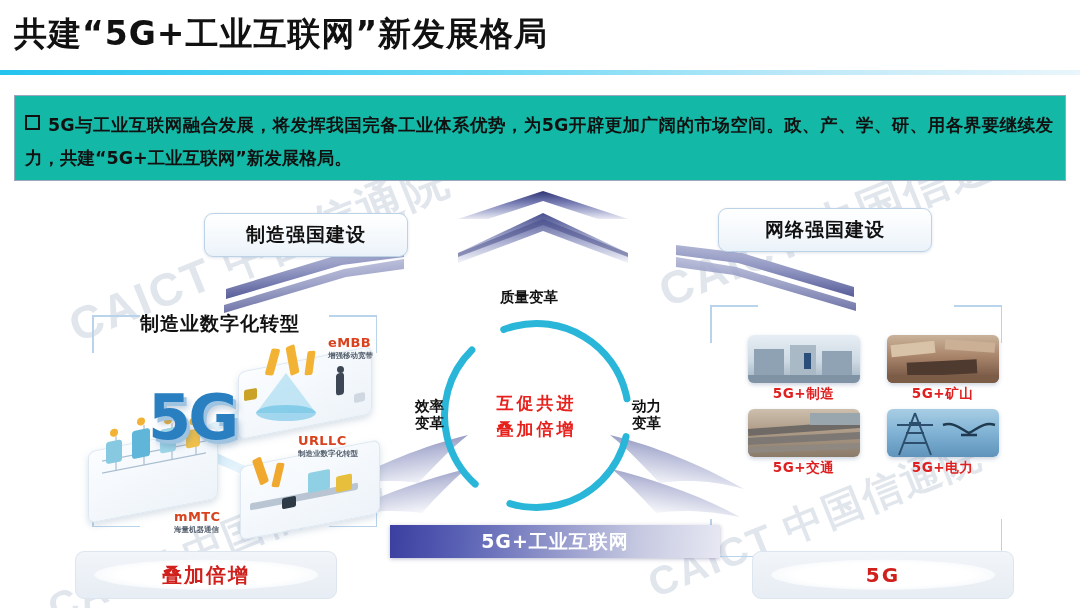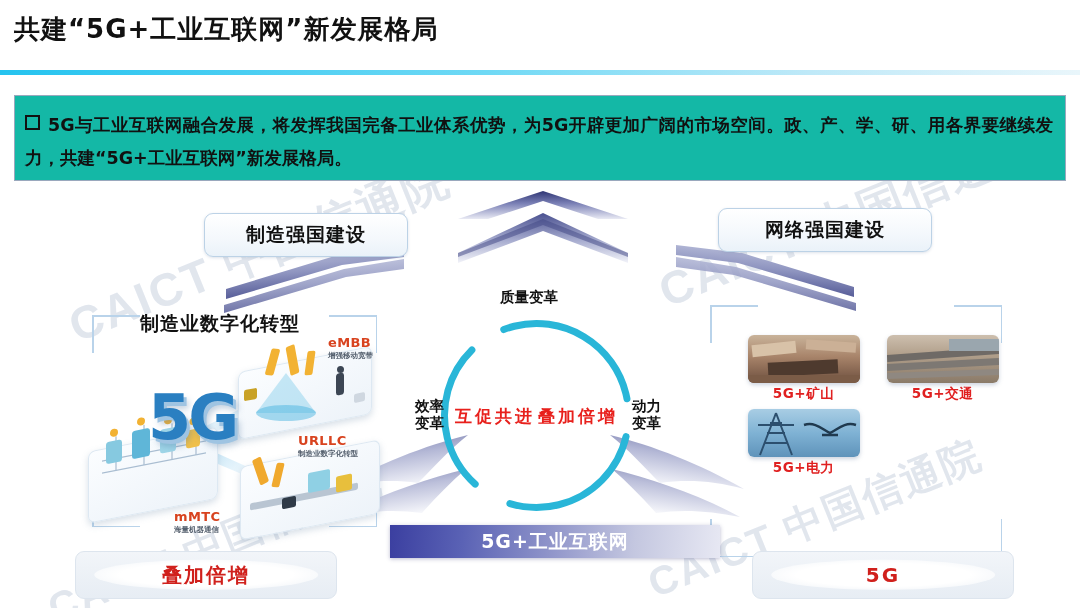--- a/index.html
+++ b/index.html
@@ -22,21 +22,21 @@
     font-weight:700;
     white-space:nowrap;
     transform-origin:left top;
     letter-spacing:2px;
   }
 
   
   .header{position:absolute;left:0;top:0;width:1080px;height:78px;z-index:20;}
   .title{
     position:absolute;left:14px;top:12px;
-    font-size:26px;font-weight:700;color:#111;
+    font-size:33px;font-weight:700;color:#111;
     letter-spacing:1px;
     font-family:"DejaVu Sans","Liberation Sans",sans-serif;
     white-space:nowrap;
   }
   .title-rule{
     position:absolute;left:0;top:70px;width:1080px;height:5px;
     background:linear-gradient(to right,#25c3ef 0%,#6fd9f5 45%,#bfe9f8 75%,#e9f6fb 100%);
   }
 
   
@@ -87,21 +87,21 @@
     white-space:nowrap;
   }
   #title-left{left:140px;top:128px;}
   #title-right{left:775px;top:120px;}
 
   
   .ring-wrap{position:absolute;left:424px;top:120px;width:225px;height:225px;}
   .ring-wrap svg{display:block;}
   .core{
     position:absolute;left:0;top:78px;width:225px;height:70px;
-    display:flex;flex-direction:row;align-items:center;justify-content:center;
+    display:flex;flex-direction:column;align-items:center;justify-content:center;
     gap:3px;
   }
   .core div{
     font-size:17px;font-weight:700;color:#e8201c;letter-spacing:3px;
     font-family:"DejaVu Sans","Liberation Sans",sans-serif;
   }
   .ring-lbl{
     position:absolute;font-size:14.5px;font-weight:700;color:#111;
     font-family:"DejaVu Sans","Liberation Sans",sans-serif;
     line-height:17px;white-space:nowrap;text-align:center;
@@ -376,20 +376,31 @@
       <span class="bk-h" style="right:0;top:0;width:48px;"></span>
       <span class="bk-v" style="right:0;top:0;height:38px;"></span>
       <span class="bk-h" style="left:0;bottom:0;width:48px;"></span>
       <span class="bk-v" style="left:0;bottom:0;height:38px;"></span>
       <span class="bk-h" style="right:0;bottom:0;width:48px;"></span>
       <span class="bk-v" style="right:0;bottom:0;height:38px;"></span>
     </div>
 
     <div class="tiles">
 
+      <div class="tile">
+        <div class="thumb">
+          <div class="th-inner" style="background:linear-gradient(180deg,#e7eef4 0%,#cdd9e3 55%,#9fb0bf 100%);"></div>
+          <div class="spk" style="left:6px;top:14px;width:30px;height:26px;background:#8fa2b3;"></div>
+          <div class="spk" style="left:42px;top:10px;width:26px;height:30px;background:#a9b9c6;"></div>
+          <div class="spk" style="left:74px;top:16px;width:30px;height:24px;background:#90a3b4;"></div>
+          <div class="spk" style="left:56px;top:18px;width:7px;height:16px;background:#2b4f7a;"></div>
+          <div class="spk" style="left:0;top:40px;width:112px;height:8px;background:#7f93a5;"></div>
+        </div>
+        <div class="cap">5G+制造</div>
+      </div>
 
       <div class="tile">
         <div class="thumb">
           <div class="th-inner" style="background:linear-gradient(180deg,#c9b39a 0%,#a8846a 45%,#6d4f3e 100%);"></div>
           <div class="spk" style="left:4px;top:8px;width:44px;height:12px;background:#d8c2a8;transform:rotate(-6deg);"></div>
           <div class="spk" style="left:58px;top:6px;width:50px;height:10px;background:#cbb096;transform:rotate(4deg);"></div>
           <div class="spk" style="left:20px;top:26px;width:70px;height:14px;background:#4e3a2e;transform:rotate(-3deg);"></div>
           <div class="spk" style="left:0;top:40px;width:112px;height:8px;background:#7b5c47;"></div>
         </div>
         <div class="cap">5G+矿山</div>

